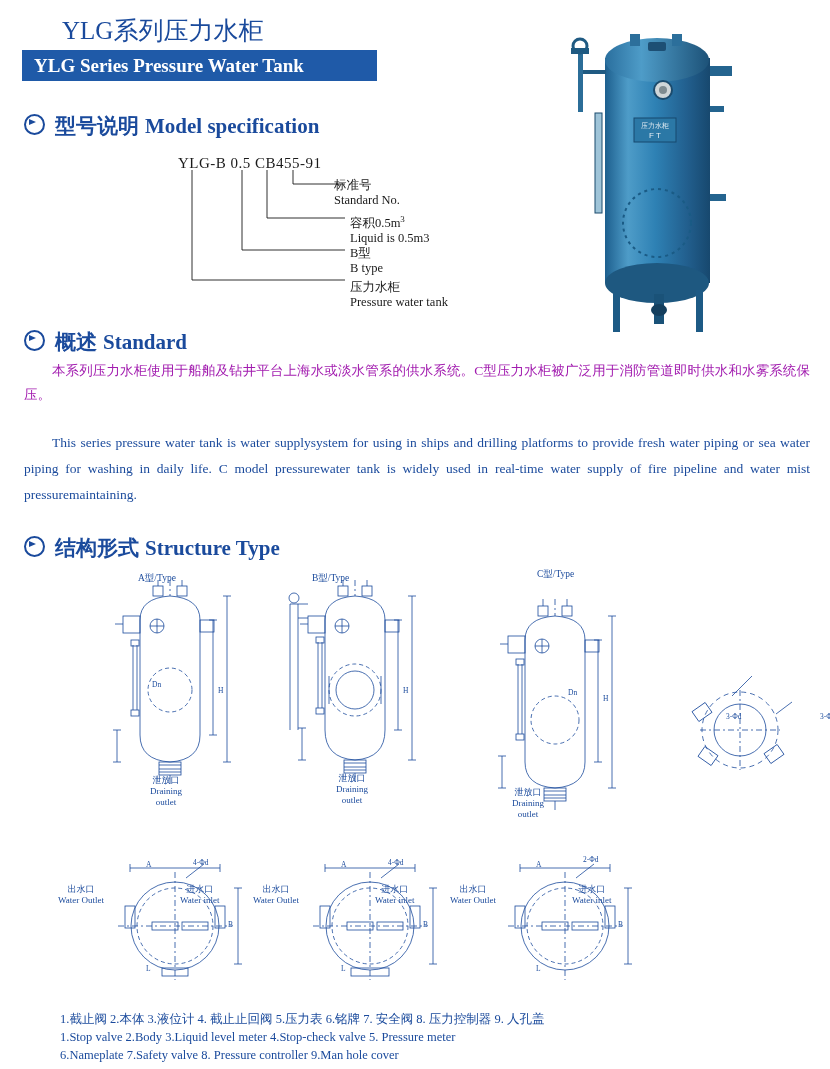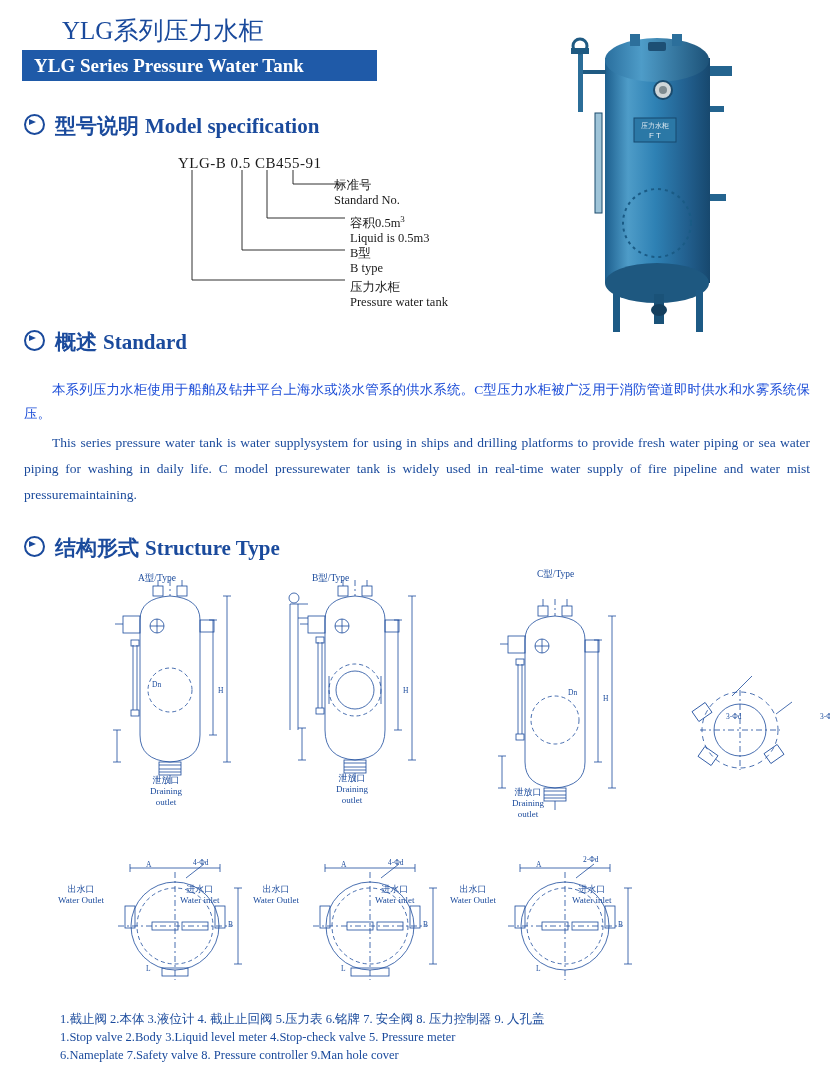--- a/index.html
+++ b/index.html
@@ -121,26 +121,26 @@
   }
   .model-label .sup {
     font-size: 9px;
     vertical-align: super;
   }
 
   
   .para-zh {
     position: absolute;
     left: 24px;
-    top: 378px;
+    top: 359px;
     width: 786px;
     font-family: "Liberation Serif", serif;
     font-size: 13.5px;
     line-height: 24px;
-    color: #1d4ed8;
+    color: #a21caf;
     text-indent: 28px;
     text-align: justify;
   }
   .para-en {
     position: absolute;
     left: 24px;
     top: 430px;
     width: 786px;
     font-family: "Liberation Serif", serif;
     font-size: 13.5px;

